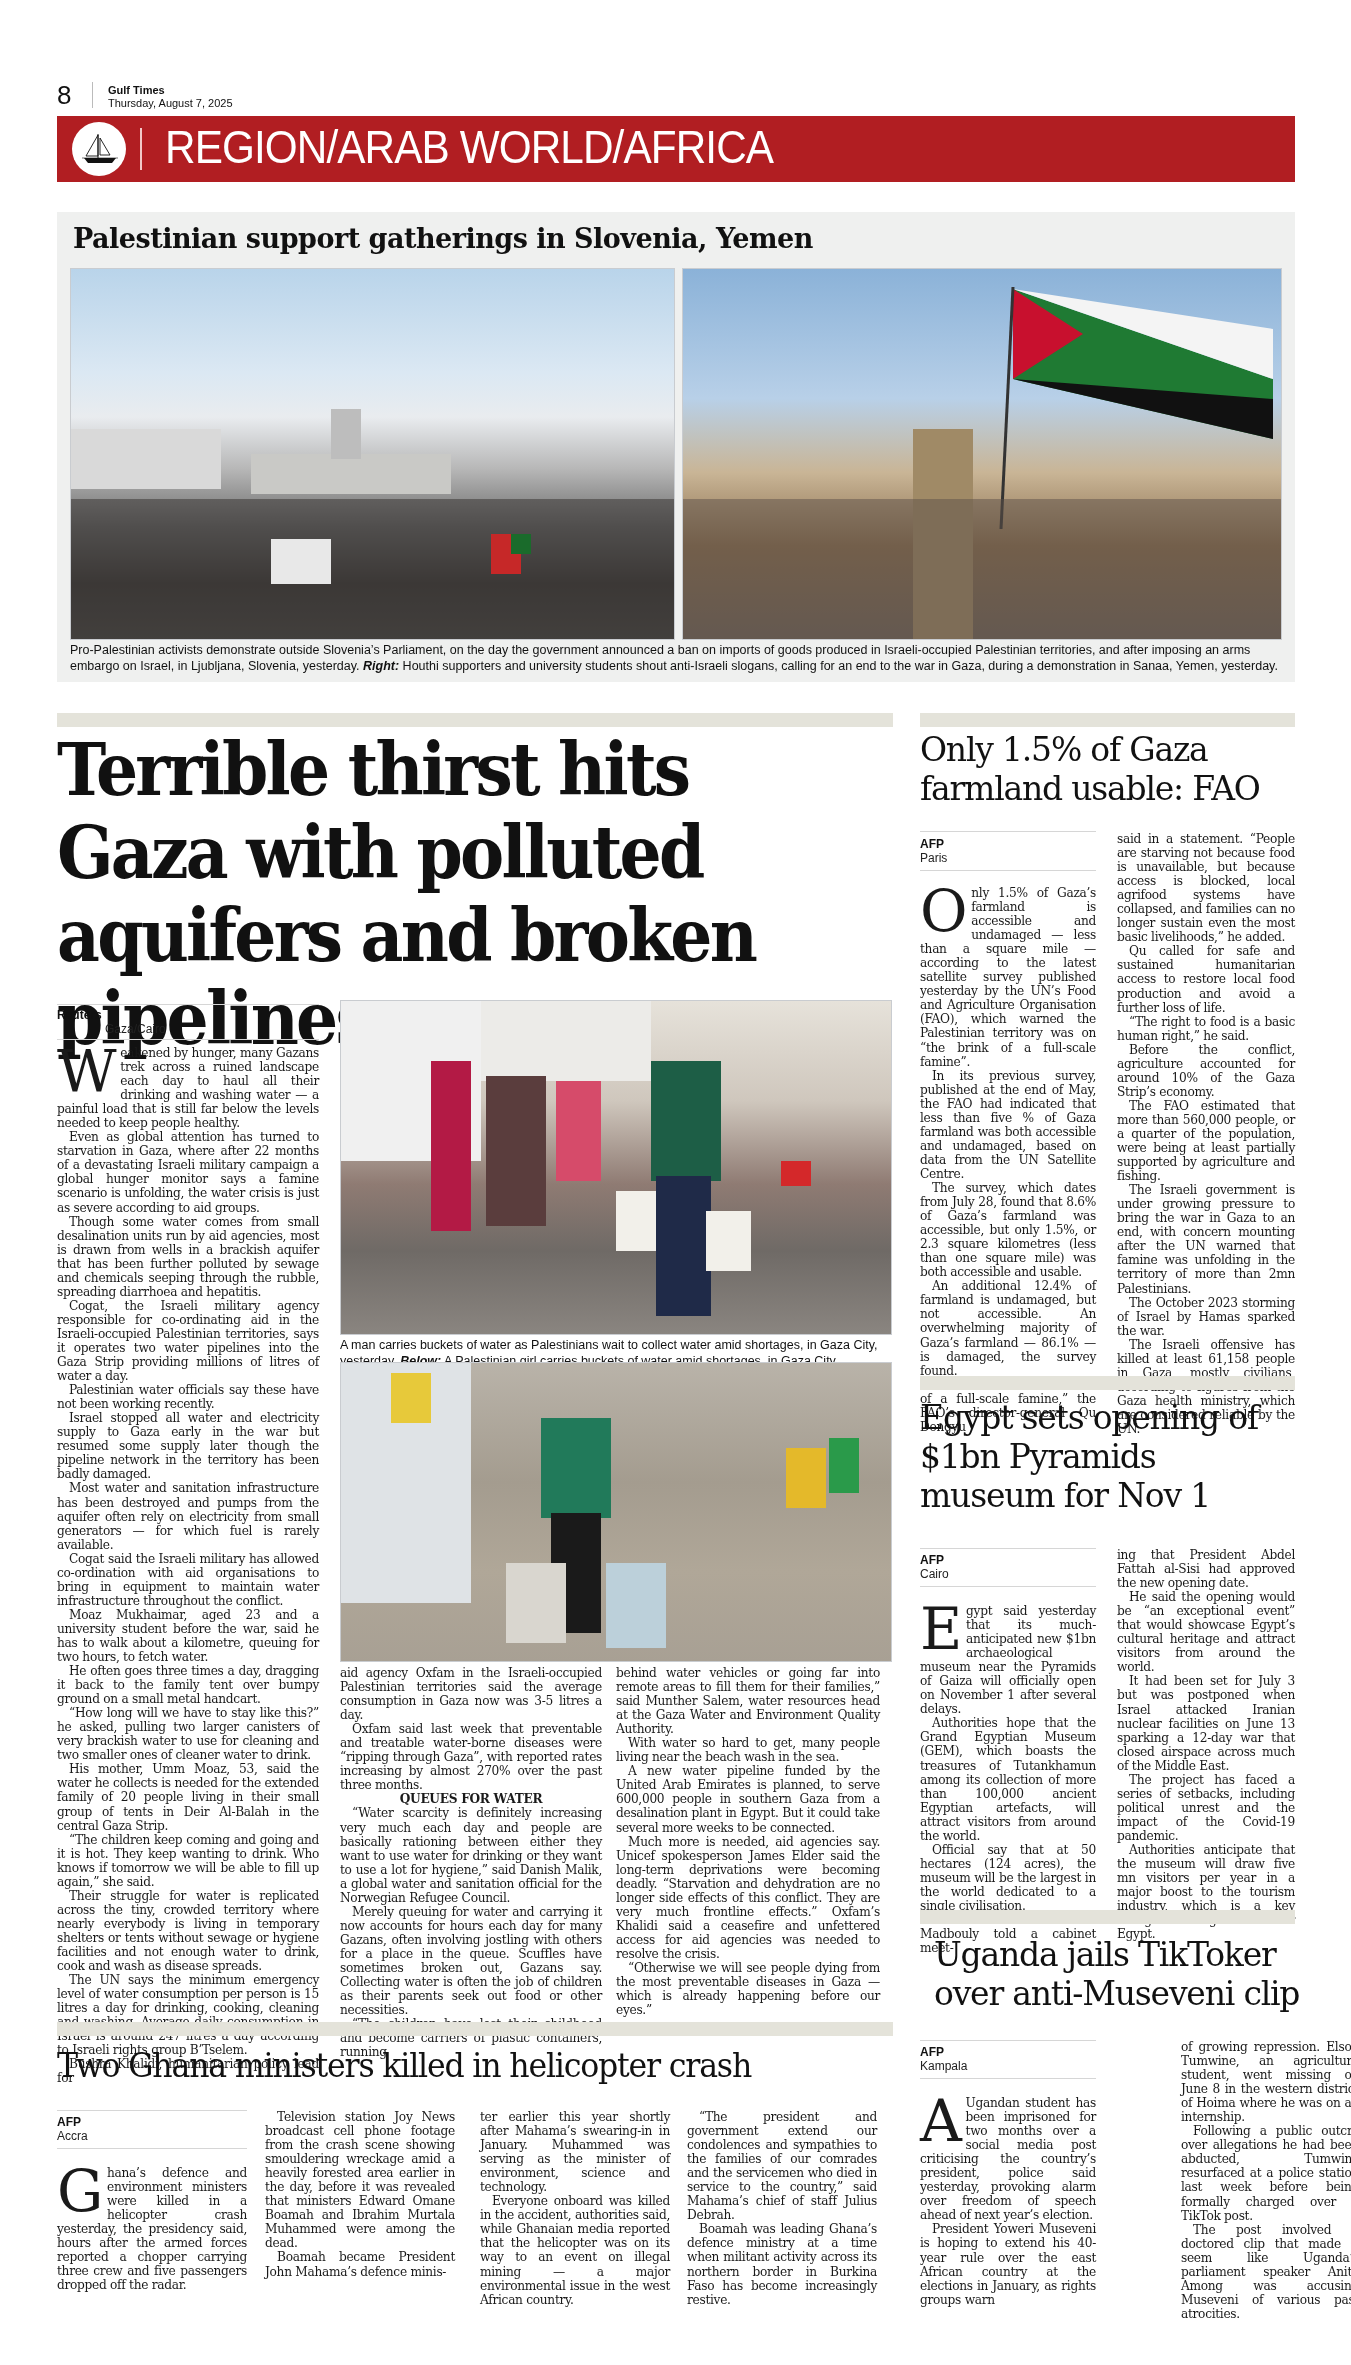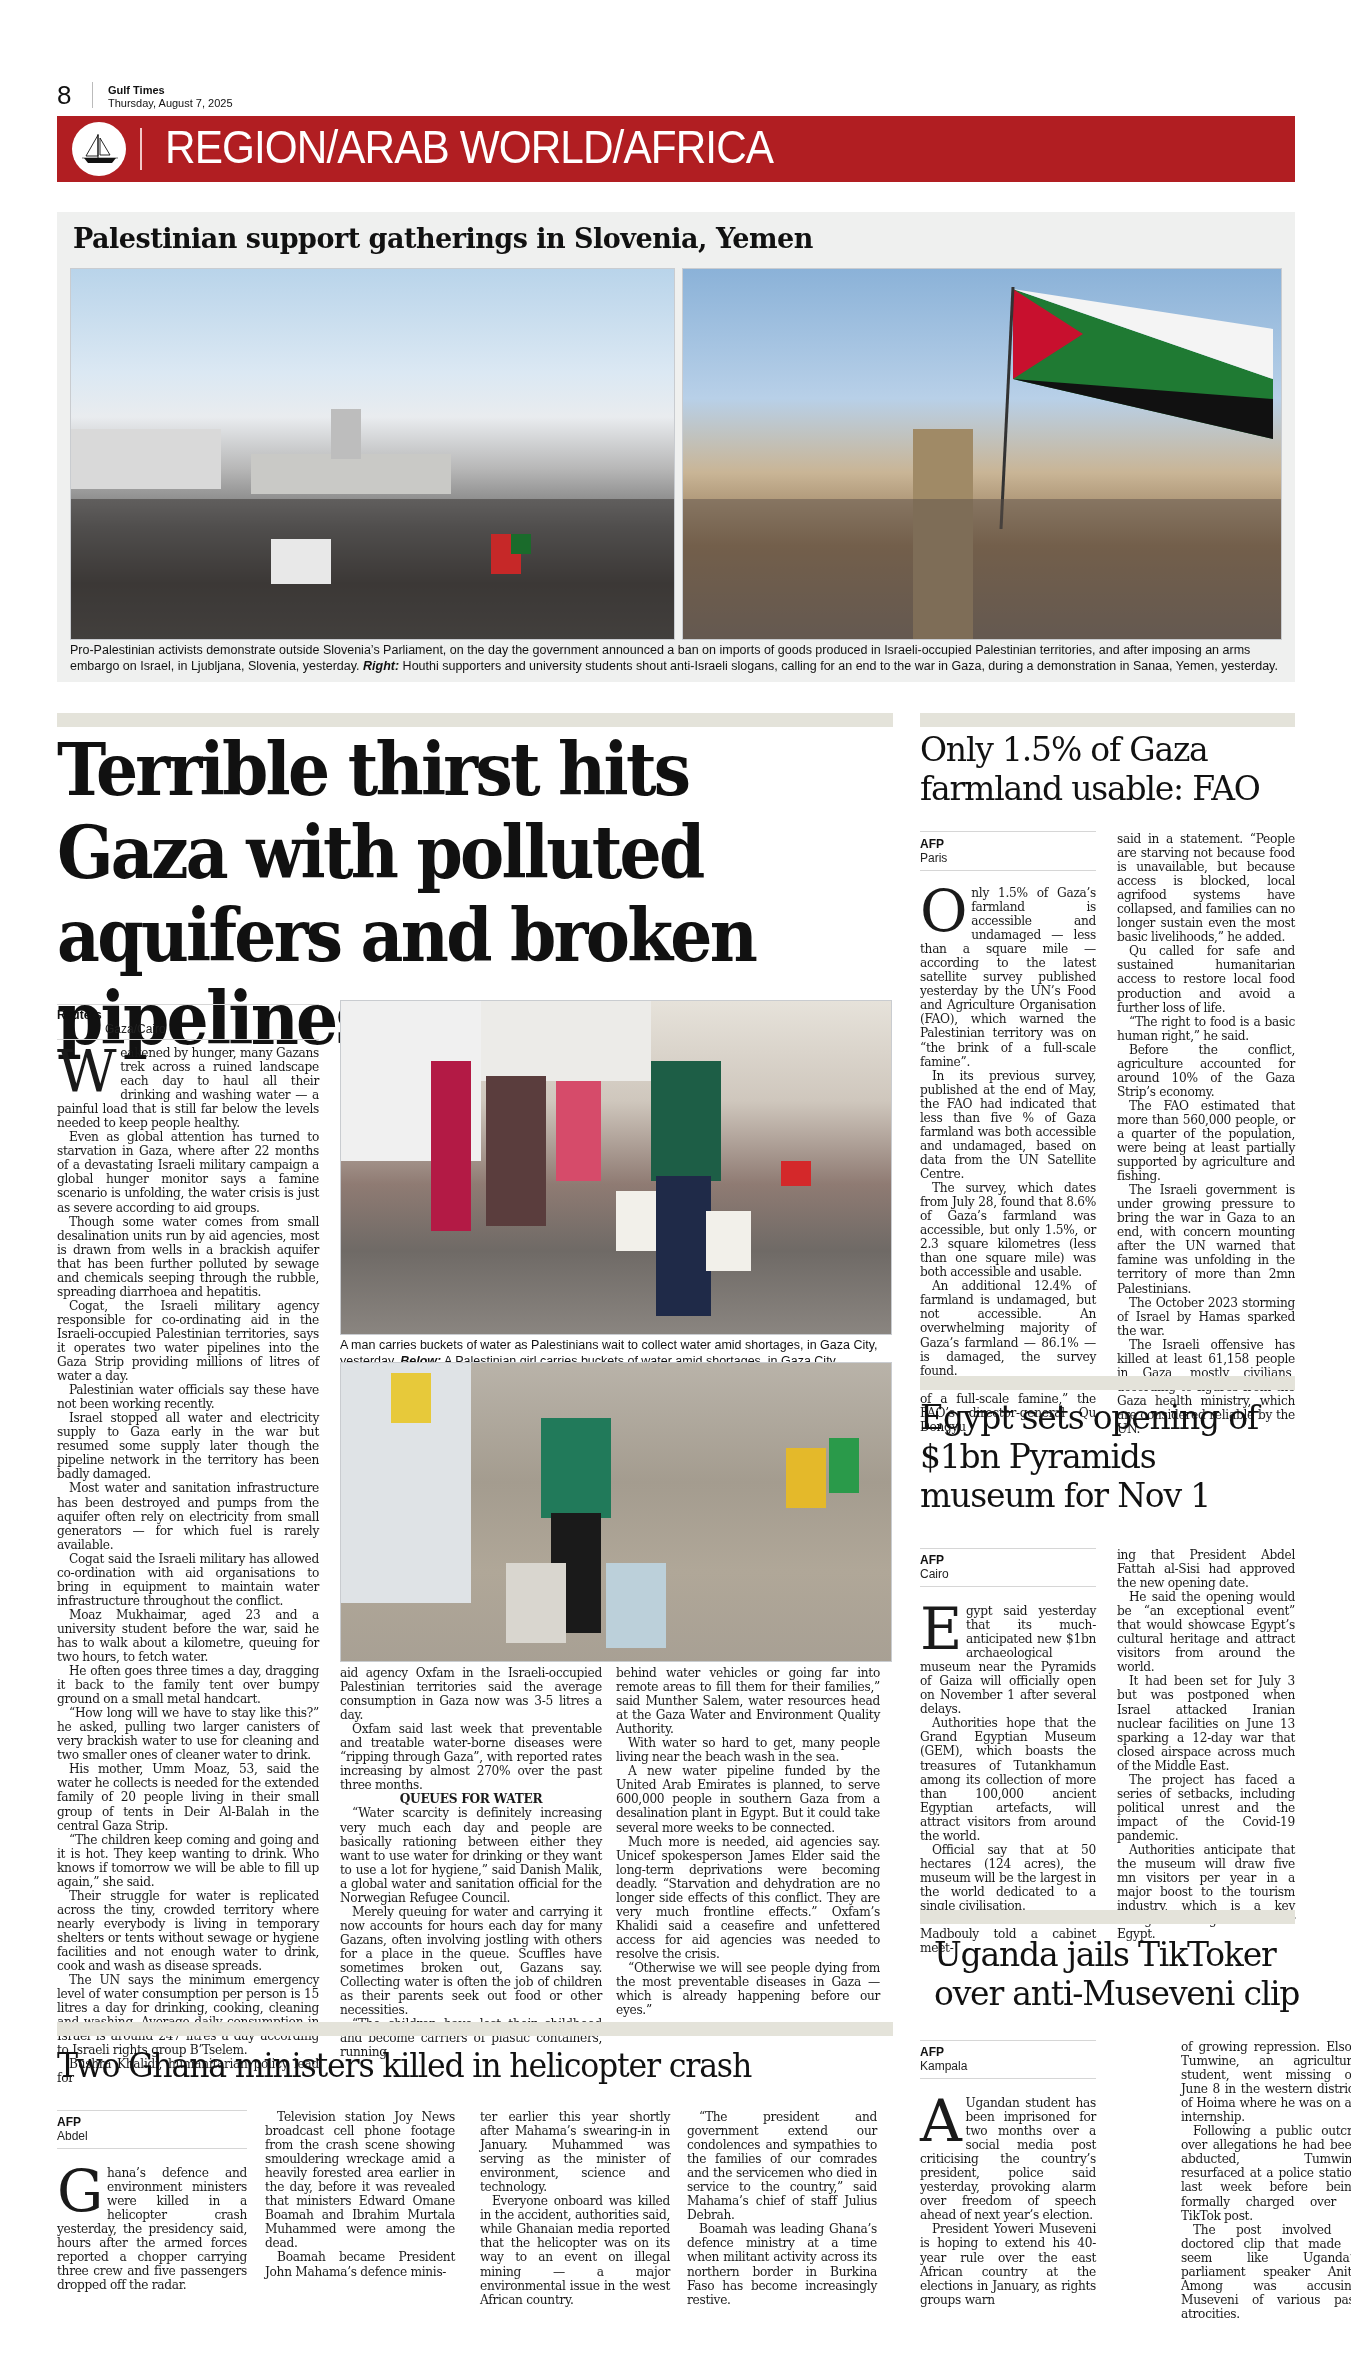--- a/index.html
+++ b/index.html
@@ -236,21 +236,21 @@
 <div class="abs col" style="left:1181px;top:2040px;width:178px;">
   <p class="first">of growing repression. Elson Tumwine, an agriculture student, went missing on June 8 in the western district of Hoima where he was on an internship.</p>
   <p>Following a public outcry over allegations he had been abducted, Tumwine resurfaced at a police station last week before being formally charged over a TikTok post.</p>
   <p>The post involved a doctored clip that made it seem like Uganda’s parliament speaker Anita Among was accusing Museveni of various past atrocities.</p>
 </div>
 
 <div class="abs bar" style="left:57px;top:2022px;width:836px;"></div>
 <div class="abs ghana-headline" style="left:57px;top:2045px;">Two Ghana ministers killed in helicopter crash</div>
 <div class="abs byline-rule" style="left:57px;top:2110px;width:190px;"></div>
 <div class="abs agency" style="left:57px;top:2115px;">AFP</div>
-<div class="abs dateline" style="left:57px;top:2129px;">Abdel</div>
+<div class="abs dateline" style="left:57px;top:2129px;">Accra</div>
 <div class="abs byline-rule" style="left:57px;top:2148px;width:190px;"></div>
 <div class="abs col" style="left:57px;top:2166px;width:190px;">
   <p class="first"><span class="dropcap">G</span><span>hana’s defence and environment ministers were killed in a helicopter crash yesterday, the presidency said, hours after the armed forces reported a chopper carrying three crew and five passengers dropped off the radar.</span></p>
 </div>
 <div class="abs col" style="left:265px;top:2110px;width:190px;">
   <p>Television station Joy News broadcast cell phone footage from the crash scene showing smouldering wreckage amid a heavily forested area earlier in the day, before it was revealed that ministers Edward Omane Boamah and Ibrahim Murtala Muhammed were among the dead.</p>
   <p>Boamah became President John Mahama’s defence minis-</p>
 </div>
 <div class="abs col" style="left:480px;top:2110px;width:190px;">
   <p class="first">ter earlier this year shortly after Mahama’s swearing-in in January. Muhammed was serving as the minister of environment, science and technology.</p>

